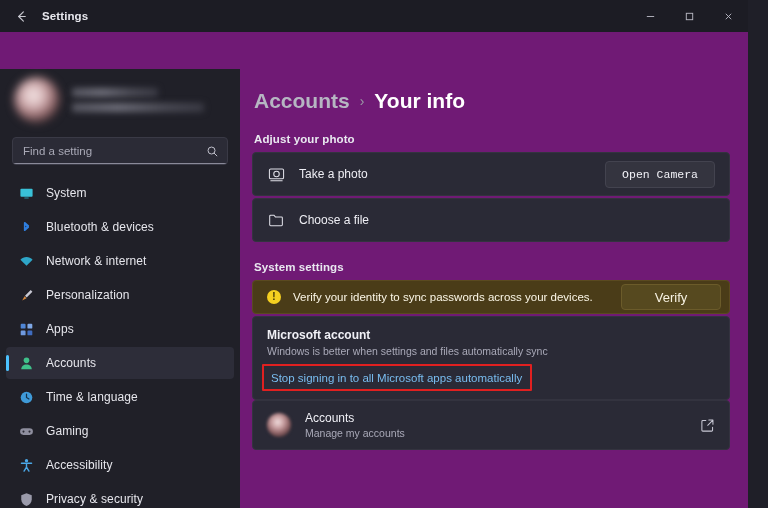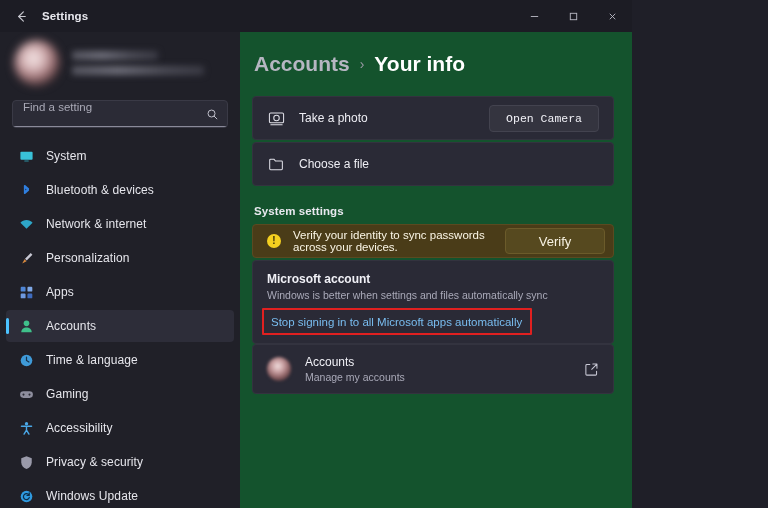--- a/index.html
+++ b/index.html
@@ -9,25 +9,26 @@
     height: 508px;
     overflow: hidden;
     background: #1f1f28;
     font-family: "Liberation Sans", sans-serif;
     color: #ffffff;
     -webkit-font-smoothing: antialiased;
   }
 
   #app {
     position: relative;
-    width: 632px;
+    width: 748px;
     height: 508px;
-    background: #14532d;
+    background: #701a75;
     display: flex;
     flex-direction: column;
+    gap: 37px;
   }
 
   
   .titlebar {
     height: 32px;
     flex: 0 0 32px;
     display: flex;
     align-items: center;
     background: #1c1c24;
     position: relative;
@@ -106,20 +107,21 @@
   .search-wrap {
     margin: 4px 12px 10px 12px;
     position: relative;
   }
   .search-box {
     height: 28px;
     background: #2b2b36;
     border: 1px solid #3a3a46;
     border-radius: 4px;
     display: flex;
+    align-items: center;
     padding: 0 8px 0 10px;
     position: relative;
     overflow: hidden;
     cursor: text;
   }
   .search-box::after {
     content: "";
     position: absolute;
     left: 0; right: 0; bottom: 0;
     height: 1px;
@@ -509,20 +511,21 @@
     </div>
 
     <div class="main">
 
       <div class="breadcrumb">
         <span class="bc-parent">Accounts</span>
         <span class="bc-sep">›</span>
         <span class="bc-current">Your info</span>
       </div>
 
+      <div class="section-title">Adjust your photo</div>
 
       <div class="card-group">
 
         <div class="card">
           <span class="card-icon">
             <svg width="17" height="17" viewBox="0 0 18 18" fill="none">
               <rect x="1.5" y="3.2" width="15" height="10.4" rx="1.4" stroke="currentColor" stroke-width="1.1"></rect>
               <circle cx="9" cy="8.4" r="2.9" stroke="currentColor" stroke-width="1.1"></circle>
               <path d="M3 15.6h12" stroke="currentColor" stroke-width="1.1" stroke-linecap="round"></path>
             </svg>

